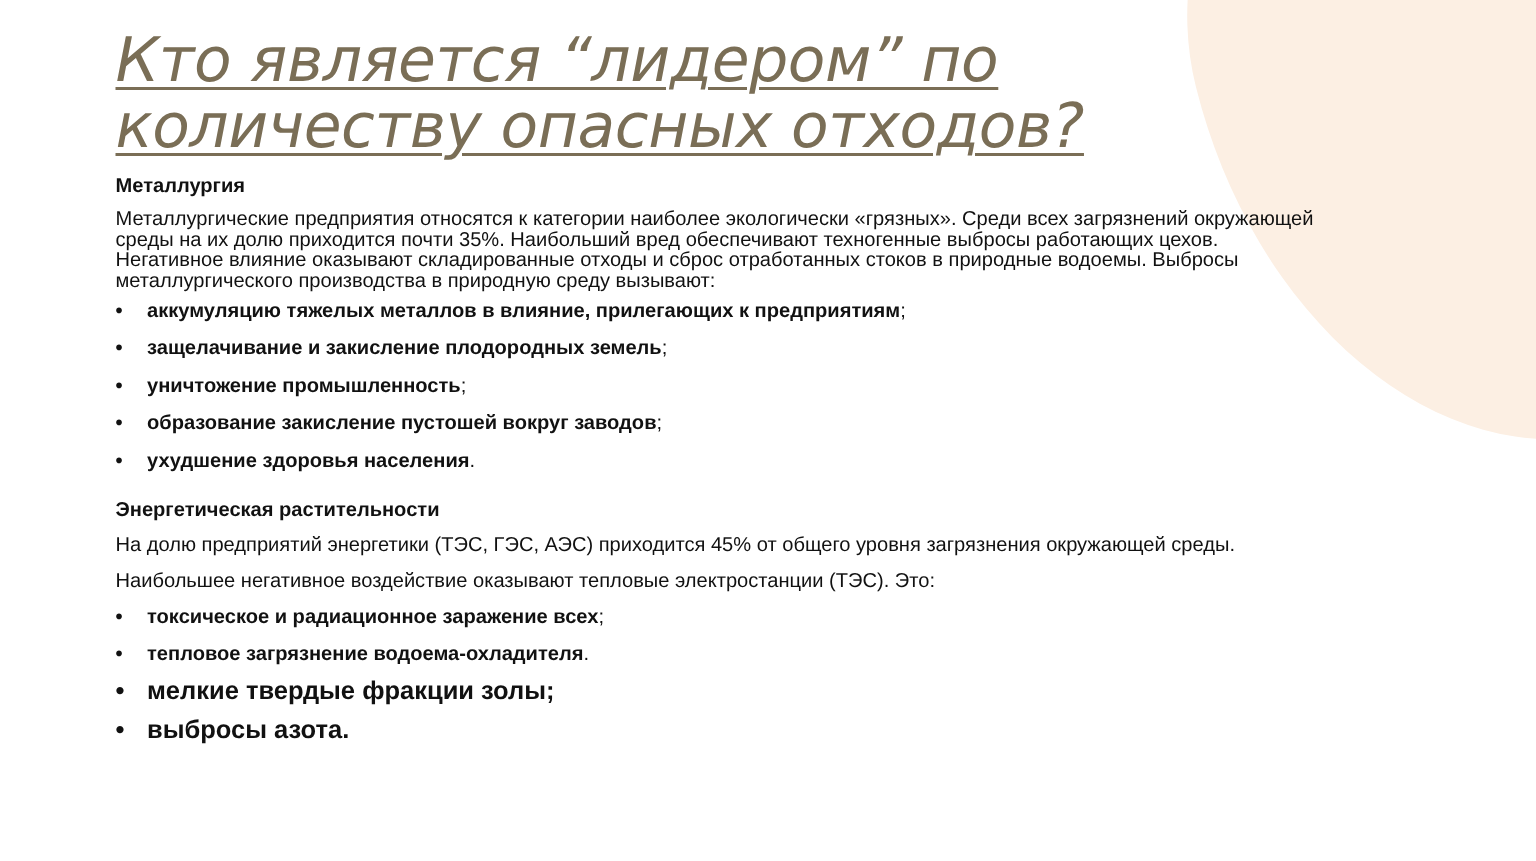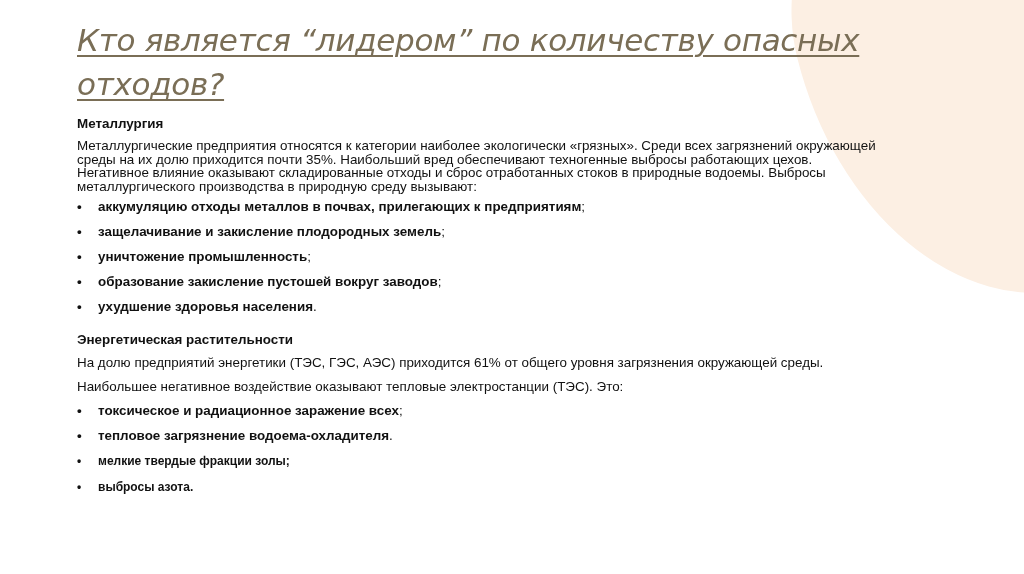--- a/index.html
+++ b/index.html
@@ -34,21 +34,21 @@
     }
     .title {
       position: absolute;
       left: 77px;
       top: 18px;
       width: 830px;
       margin: 0;
       font-family: "DejaVu Sans", sans-serif;
       font-style: italic;
       font-weight: normal;
-      font-size: 31px;
+      font-size: 41px;
       line-height: 44px;
       color: #7a6e56;
       letter-spacing: -0.3px;
       text-decoration: underline;
       text-decoration-thickness: 2px;
       text-underline-offset: 4px;
     }
     .content {
       position: absolute;
       left: 77px;
@@ -82,50 +82,50 @@
       margin-bottom: 7px;
     }
     ul.bullets li::before {
       content: "\2022";
       position: absolute;
       left: 0;
       top: 0;
       font-weight: bold;
     }
     ul.bullets li.large {
-      font-size: 12px;
+      font-size: 17px;
       margin-bottom: 8px;
     }
     .b { font-weight: bold; }
     .tail { font-weight: normal; }
     .large .tail { font-weight: bold; }
   </style>
 </head>
 <body>
 
 <div class="blob"></div>
 
 <div class="slide">
   <h1 class="title">Кто является “лидером” по количеству опасных отходов?</h1>
 
   <div class="content">
 
     <div class="section-heading">Металлургия</div>
     <p class="para-dense">Металлургические предприятия относятся к категории наиболее экологически «грязных». Среди всех загрязнений окружающей среды на их долю приходится почти 35%. Наибольший вред обеспечивают техногенные выбросы работающих цехов. Негативное влияние оказывают складированные отходы и сброс отработанных стоков в природные водоемы. Выбросы металлургического производства в природную среду вызывают:</p>
 
     <ul class="bullets">
-      <li><span class="b">аккумуляцию отходы металлов в почвах, прилегающих к предприятиям</span><span class="tail">;</span></li>
+      <li><span class="b">аккумуляцию тяжелых металлов в влияние, прилегающих к предприятиям</span><span class="tail">;</span></li>
       <li><span class="b">защелачивание и закисление плодородных земель</span><span class="tail">;</span></li>
       <li><span class="b">уничтожение промышленность</span><span class="tail">;</span></li>
       <li><span class="b">образование закисление пустошей вокруг заводов</span><span class="tail">;</span></li>
       <li style="margin-bottom:16px"><span class="b">ухудшение здоровья населения</span><span class="tail">.</span></li>
     </ul>
 
     <div class="section-heading" style="margin-bottom:6px">Энергетическая растительности</div>
-    <p class="para">На долю предприятий энергетики (ТЭС, ГЭС, АЭС) приходится 61% от общего уровня загрязнения окружающей среды.</p>
+    <p class="para">На долю предприятий энергетики (ТЭС, ГЭС, АЭС) приходится 45% от общего уровня загрязнения окружающей среды.</p>
     <p class="para">Наибольшее негативное воздействие оказывают тепловые электростанции (ТЭС). Это:</p>
 
     <ul class="bullets">
       <li><span class="b">токсическое и радиационное заражение всех</span><span class="tail">;</span></li>
       <li><span class="b">тепловое загрязнение водоема-охладителя</span><span class="tail">.</span></li>
       <li class="large"><span class="b">мелкие твердые фракции золы</span><span class="tail">;</span></li>
       <li class="large"><span class="b">выбросы азота</span><span class="tail">.</span></li>
     </ul>
 
   </div>

